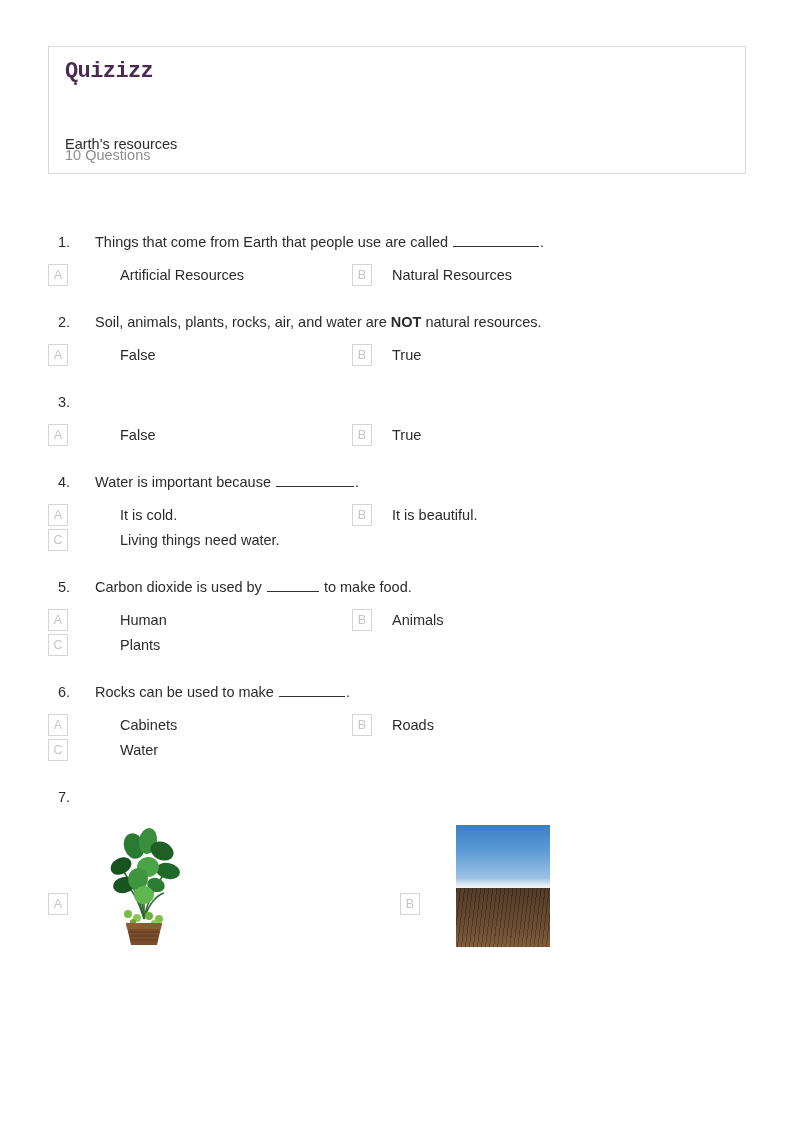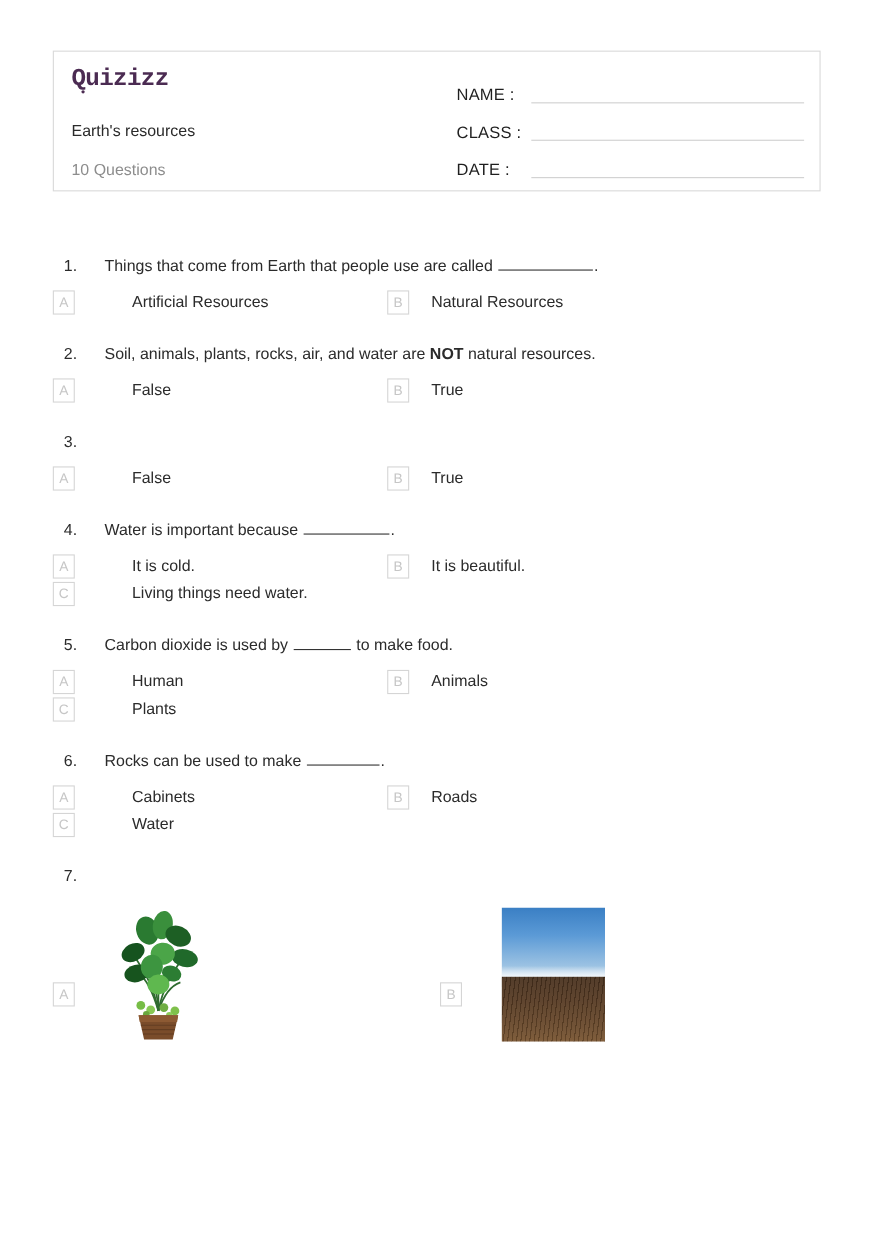--- a/index.html
+++ b/index.html
@@ -51,21 +51,21 @@
     left: 9px;
     bottom: -2px;
     width: 3px;
     height: 3px;
     border-radius: 50%;
     background: #4b2b52;
   }
   .quiz-title {
     position: absolute;
     left: 16px;
-    top: 64px;
+    top: 88px;
     font-size: 14.5px;
     color: #2b2b2b;
     line-height: 1.35;
   }
   .quiz-count {
     position: absolute;
     left: 16px;
     top: 99px;
     font-size: 14.5px;
     color: #8d8d8d;
@@ -224,34 +224,20 @@
   <div class="header-left">
     <span class="logo">
       <span class="logo-q">Quizizz</span>
       <span class="logo-dot"></span>
     </span>
   </div>
 
   <div class="quiz-title">Earth's resources</div>
   <div class="quiz-count">10 Questions</div>
 
-  <div class="header-fields">
-    <div class="field-row name">
-      <span class="field-label">NAME :</span>
-      <span class="field-line"></span>
-    </div>
-    <div class="field-row class">
-      <span class="field-label">CLASS :</span>
-      <span class="field-line"></span>
-    </div>
-    <div class="field-row date">
-      <span class="field-label">DATE  :</span>
-      <span class="field-line"></span>
-    </div>
-  </div>
 </div>
 
 <div class="questions" id="questions-root">
     <div class="q-block" style="margin-bottom: 26px;">
       <div class="q-row">
         <div class="q-num">1.</div>
         <div class="q-text"><span>Things that come from Earth that people use are called </span><span class="blank" style="width: 86px;"></span><span>.</span></div>
       </div>
       <div class="opts">
         <div class="opt-line">

